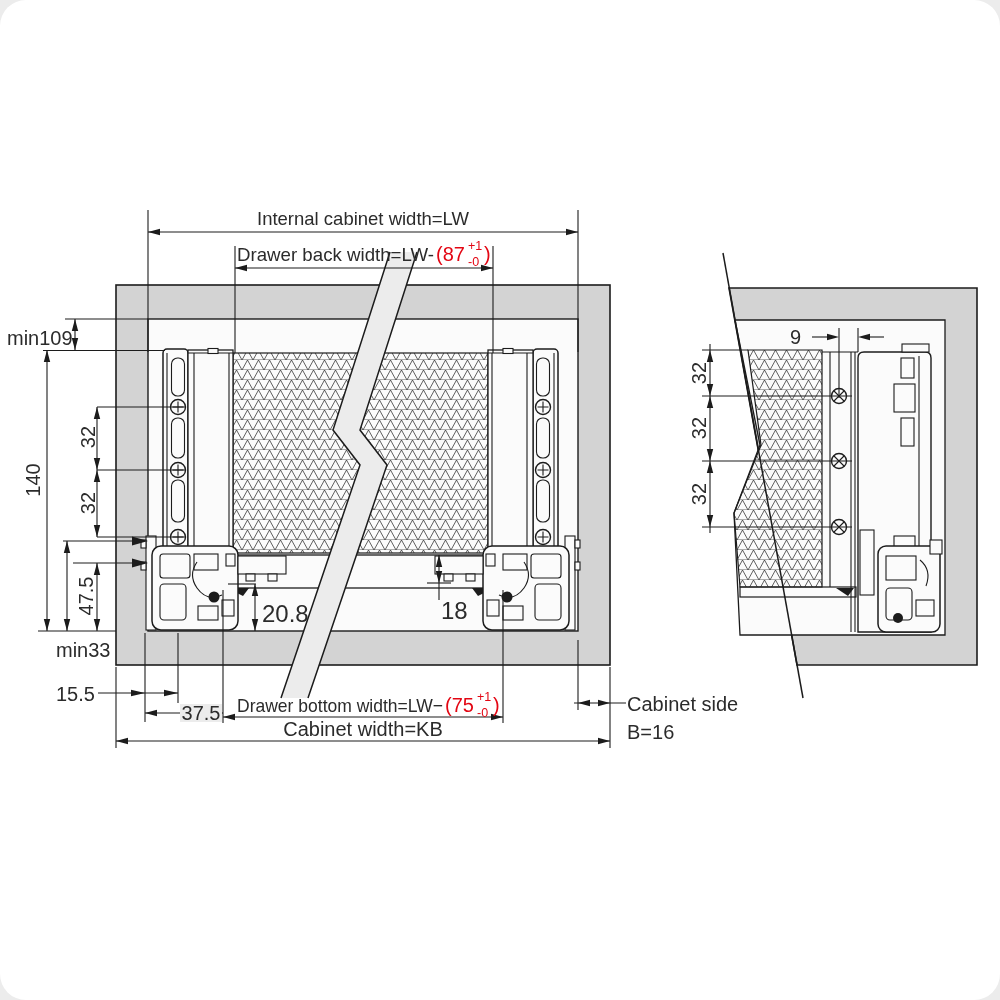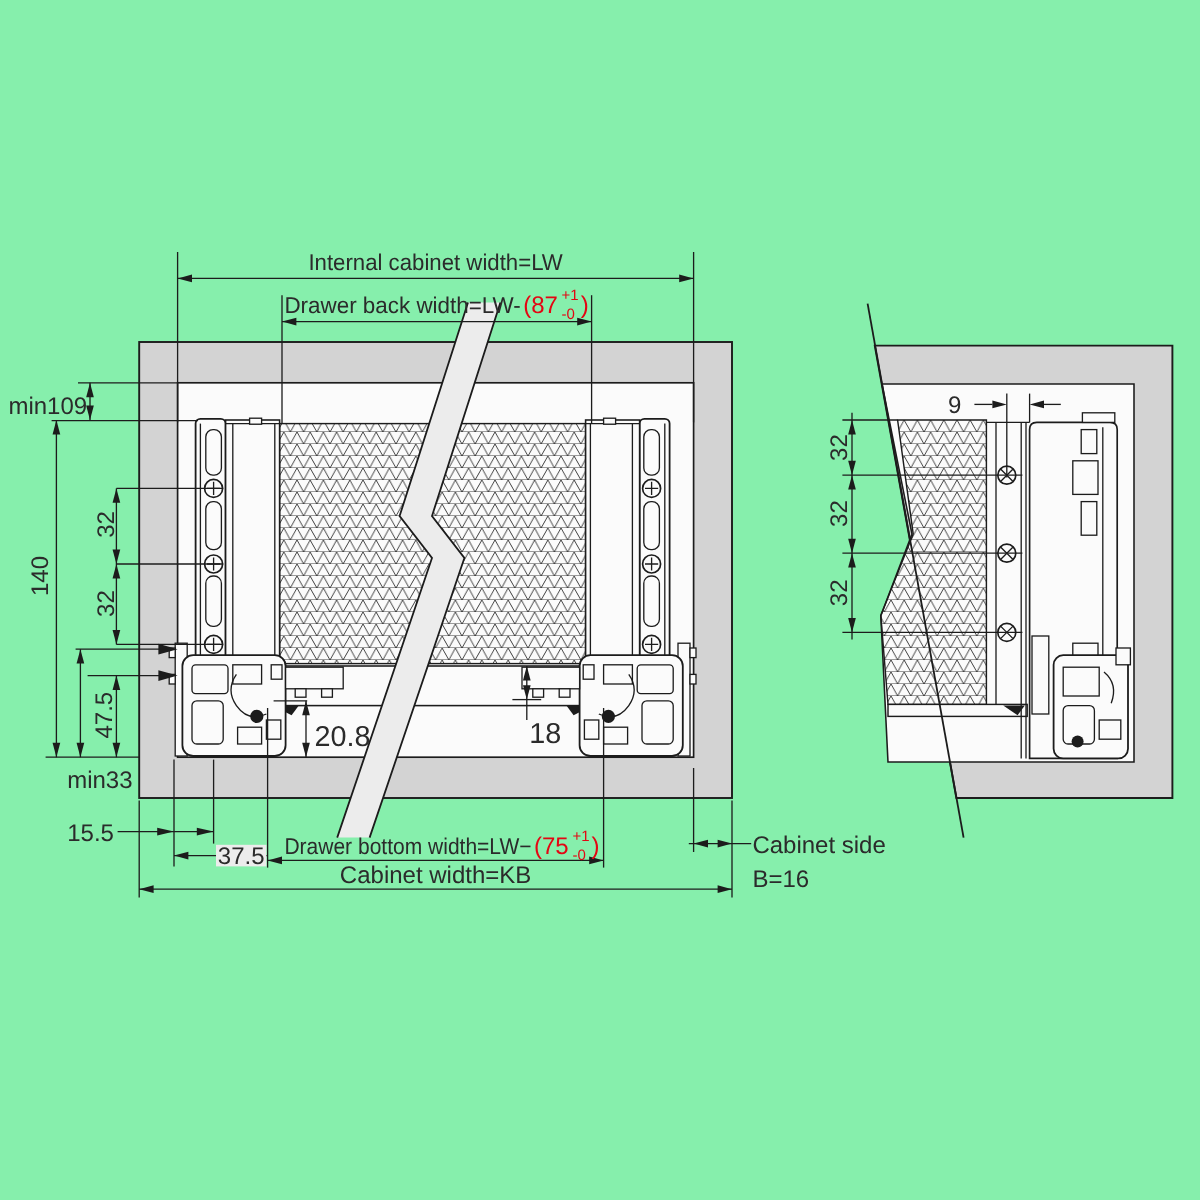--- a/index.html
+++ b/index.html
@@ -1,16 +1,16 @@
 <!DOCTYPE html>
 <html><head>
 <meta charset="utf-8">
 <style>
   html,body{margin:0;padding:0;background:#ececec;}
-  .canvas{position:relative;width:1000px;height:1000px;background:#86efac;overflow:hidden;}
+  .canvas{position:relative;width:1000px;height:1000px;background:#ffffff;overflow:hidden;border-radius:26px;}
   svg{display:block;}
   text{font-family:"Liberation Sans","DejaVu Sans",sans-serif;fill:#2b2b2b;}
   .lbl{font-size:19px;}
   .lbl20{font-size:20px;}
   .num{font-size:20px;}
   .big{font-size:24px;}
   .red{fill:#e30613;font-size:20px;}
   .tol{fill:#e30613;font-size:12.5px;}
   .ln{stroke:#1c1c1c;stroke-width:1.1;fill:none;}
   .ln15{stroke:#1c1c1c;stroke-width:1.5;fill:none;}

